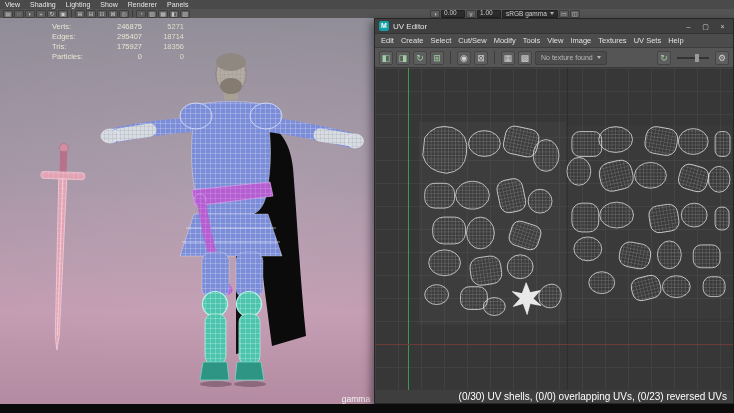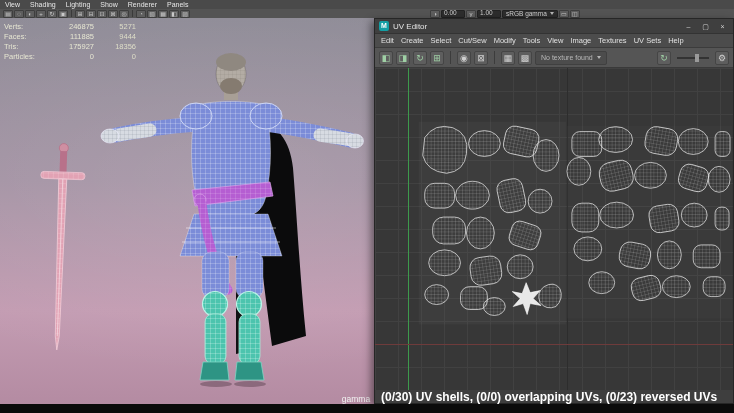--- a/index.html
+++ b/index.html
@@ -24,21 +24,21 @@
   .caret{width:0;height:0;border-left:2.5px solid transparent;border-right:2.5px solid transparent;
          border-top:3px solid #b5b5b5;}
 
   
   .vp{position:absolute;left:0;top:18px;width:734px;height:386px;
       background:
         radial-gradient(ellipse at 32% 42%, rgba(255,255,255,0.10), transparent 62%),
         linear-gradient(180deg,#8f8c97 0%,#a392a3 42%,#c39cb2 76%,#b48ba2 100%);}
   .hud{position:absolute;left:4px;top:4px;font-size:7.5px;line-height:10px;color:#e6e6d2;}
   .hudrow{display:flex;}
-  .hudrow .hl{width:46px;}
+  .hudrow .hl{width:46px;margin-left:48px;}
   .hudrow .hv{width:44px;text-align:right;}
   .hudrow .hs{width:42px;text-align:right;color:#dedec8;padding-left:19px;}
   .cam-label{position:absolute;left:336px;top:376px;width:40px;text-align:center;
              font-size:8.5px;color:#f2f2f2;}
 
   
   .uvwin{position:absolute;left:374px;top:18px;width:360px;height:386px;background:#4a4a4a;
          border:1px solid #262626;box-shadow:-3px 3px 8px rgba(0,0,0,0.45);
          display:flex;flex-direction:column;}
   .uvtitle{height:15px;background:#3f3f3f;display:flex;align-items:center;gap:4px;padding:0 4px;
@@ -60,22 +60,22 @@
   .uvslider{width:32px;height:2px;background:#333;position:relative;margin:0 3px;}
   .uvslider .knob{position:absolute;left:55%;top:-3px;width:4px;height:8px;background:#9a9a9a;}
   .uvcanvas{flex:1;position:relative;background:#373737;overflow:hidden;
             background-image:
               linear-gradient(#414141 1px, transparent 1px),
               linear-gradient(90deg,#414141 1px, transparent 1px);
             background-size:23px 23px;}
   .axis-v{position:absolute;left:33px;top:0;bottom:0;width:1px;background:#3d9a4c;}
   .axis-h{position:absolute;left:0;right:0;top:276px;height:1px;background:#6e3b3b;}
   .tileline{position:absolute;left:192px;top:0;bottom:0;width:1px;background:#2d2d2d;}
-  .uvstatus{height:13px;background:#3e3e3e;display:flex;align-items:center;
-            padding:0 6px;font-size:12px;font-weight:bold;color:#ffffff;}
+  .uvstatus{height:13px;background:#3e3e3e;display:flex;align-items:center;justify-content:flex-end;
+            padding:0 6px;font-size:10px;font-weight:normal;color:#ffffff;}
 
   
   .bstrip{position:absolute;left:0;top:404px;width:734px;height:9px;background:#0b0b0b;}
 
   svg{display:block;}
 </style>
 </head>
 <body>
 
 <div id="app">
@@ -197,23 +197,23 @@
       <ellipse cx="250" cy="366" rx="16" ry="3" fill="rgba(40,20,30,0.3)"></ellipse>
     </svg>
 
     <div class="hud">
       <div class="hudrow">
         <span class="hl">Verts:</span>
         <span class="hv">246875</span>
         <span class="hs">5271</span>
       </div>
       <div class="hudrow">
-        <span class="hl">Faces:</span>
-        <span class="hv">111885</span>
-        <span class="hs">9444</span>
+        <span class="hl">Edges:</span>
+        <span class="hv">295407</span>
+        <span class="hs">18714</span>
       </div>
       <div class="hudrow">
         <span class="hl">Tris:</span>
         <span class="hv">175927</span>
         <span class="hs">18356</span>
       </div>
       <div class="hudrow">
         <span class="hl">Particles:</span>
         <span class="hv">0</span>
         <span class="hs">0</span>

